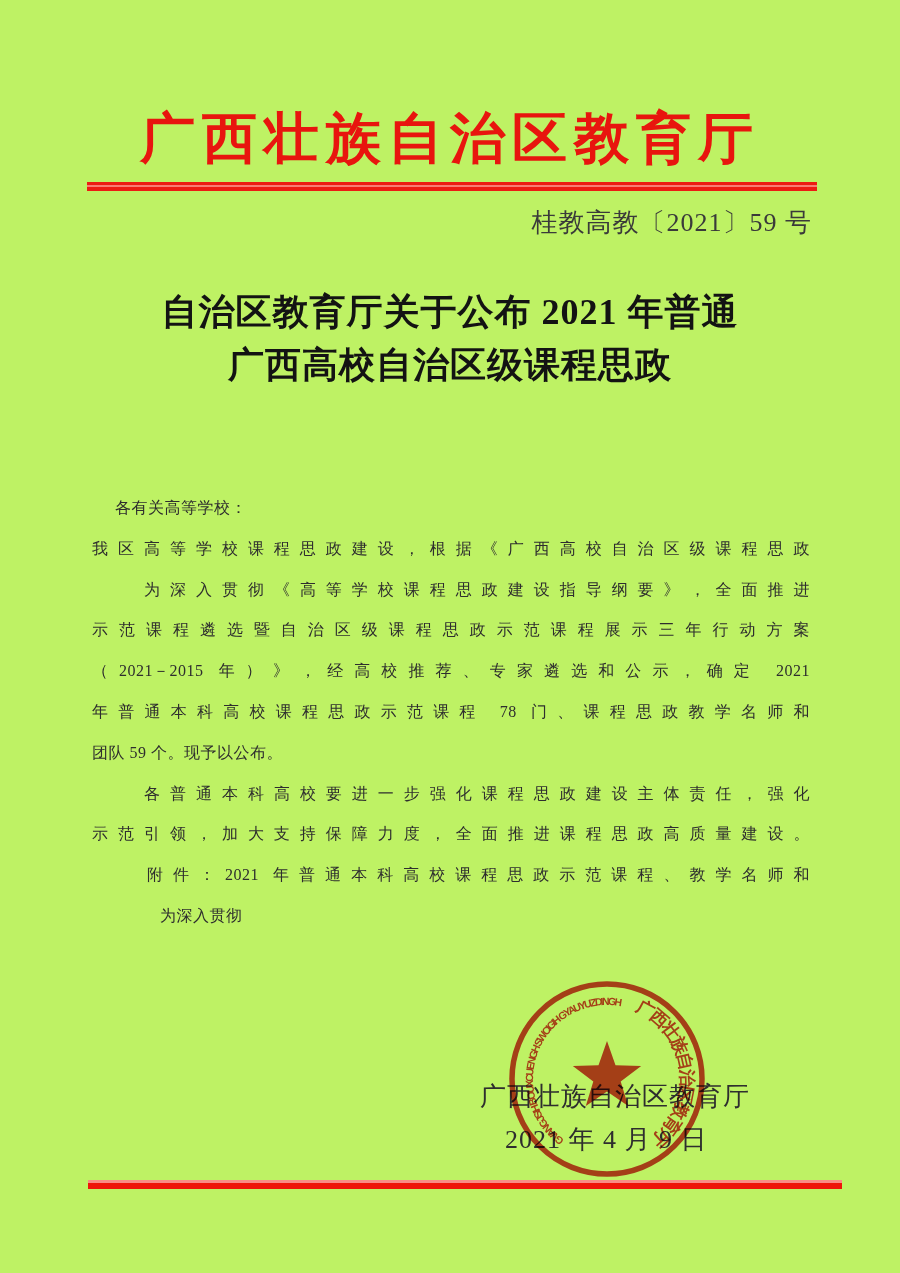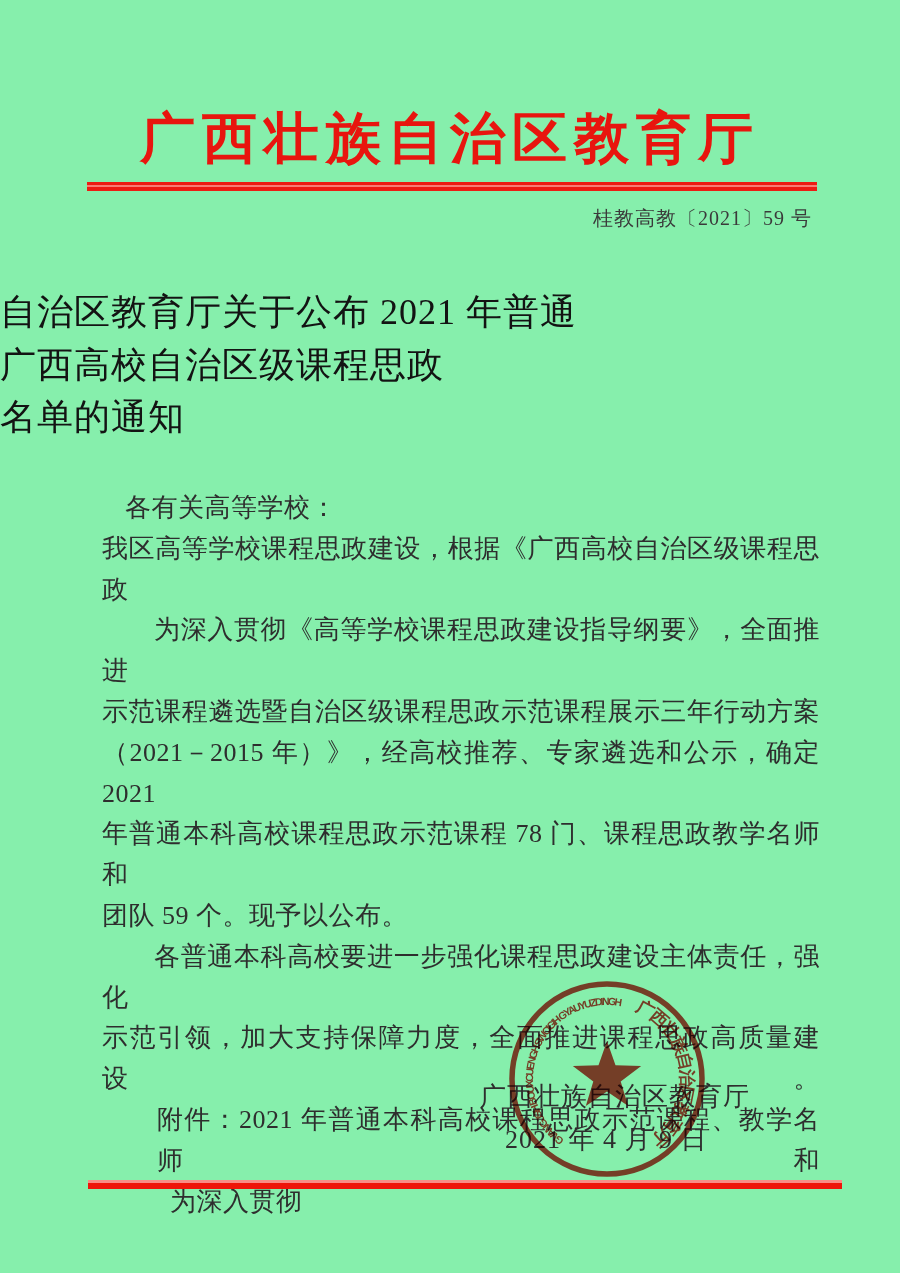--- a/index.html
+++ b/index.html
@@ -4,21 +4,21 @@
 <style>
   html, body {
     margin: 0;
     padding: 0;
     background: #ffffff;
   }
   .page {
     position: relative;
     width: 900px;
     height: 1273px;
-    background: #86efac;
+    background: #bef264;
     outline: 1px solid #ededed;
     overflow: hidden;
     font-family: "Liberation Serif", "DejaVu Serif", serif;
   }
   
   .masthead {
     position: absolute;
     top: 106px;
     left: 0;
     width: 100%;
@@ -43,43 +43,44 @@
     top: 1180px;
     left: 88px;
     width: 754px;
     height: 9px;
     background: linear-gradient(to bottom, #f98c85 0%, #f98c85 38%, #ee1509 38%, #ee1509 100%);
   }
   .doc-number {
     position: absolute;
     top: 205px;
     right: 88px;
-    font-size: 20px;
+    font-size: 26px;
     color: #3a3a3a;
     letter-spacing: 1px;
     white-space: nowrap;
     text-align: center;
   }
   .doc-title {
     position: absolute;
     top: 286px;
     left: 0;
     width: 100%;
+    text-align: center;
     font-size: 36px;
-    font-weight: normal;
+    font-weight: bold;
     color: #131313;
     line-height: 52.5px;
     letter-spacing: 1px;
   }
   .body-block {
     position: absolute;
     top: 488px;
-    left: 102px;
+    left: 92px;
     width: 718px;
-    font-size: 26px;
+    font-size: 16px;
     color: #2e2e2e;
     line-height: 40.8px;
     letter-spacing: 0.5px;
   }
   .bline { white-space: nowrap; }
   .jline {
     text-align: justify;
     text-align-last: justify;
     text-justify: inter-character;
     white-space: normal;
@@ -126,21 +127,20 @@
 
   <div class="masthead">广西壮族自治区教育厅</div>
 
   <div class="rule-top"></div>
 
   <div class="doc-number">桂教高教〔2021〕59 号</div>
 
   <div class="doc-title">
     <div>自治区教育厅关于公布 2021 年普通</div>
     <div>广西高校自治区级课程思政</div>
-    <div>名单的通知</div>
   </div>
 
   <div class="body-block">
     <div class="bline salutation">各有关高等学校：</div>
     <div class="jline">我区高等学校课程思政建设，根据《广西高校自治区级课程思政</div>
     <div class="jline indent2">为深入贯彻《高等学校课程思政建设指导纲要》，全面推进</div>
     <div class="jline">示范课程遴选暨自治区级课程思政示范课程展示三年行动方案</div>
     <div class="jline">（2021－2015 年）》，经高校推荐、专家遴选和公示，确定 2021</div>
     <div class="jline">年普通本科高校课程思政示范课程 78 门、课程思政教学名师和</div>
     <div class="bline">团队 59 个。现予以公布。</div>

